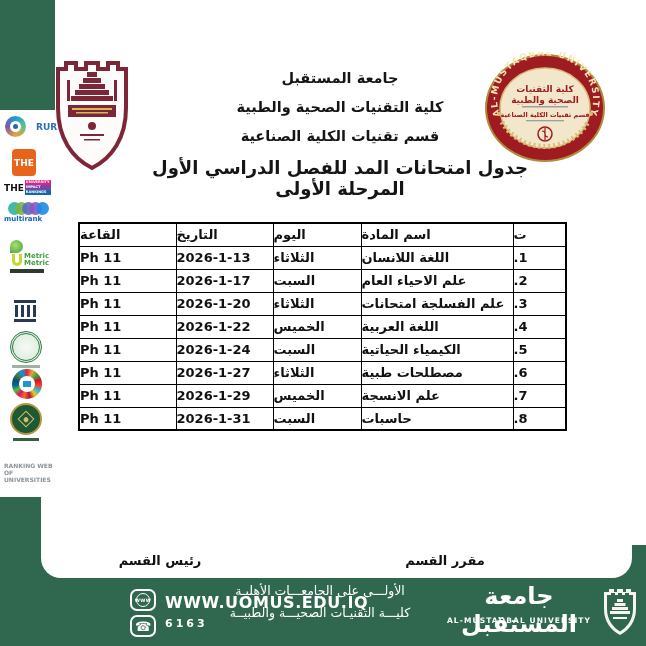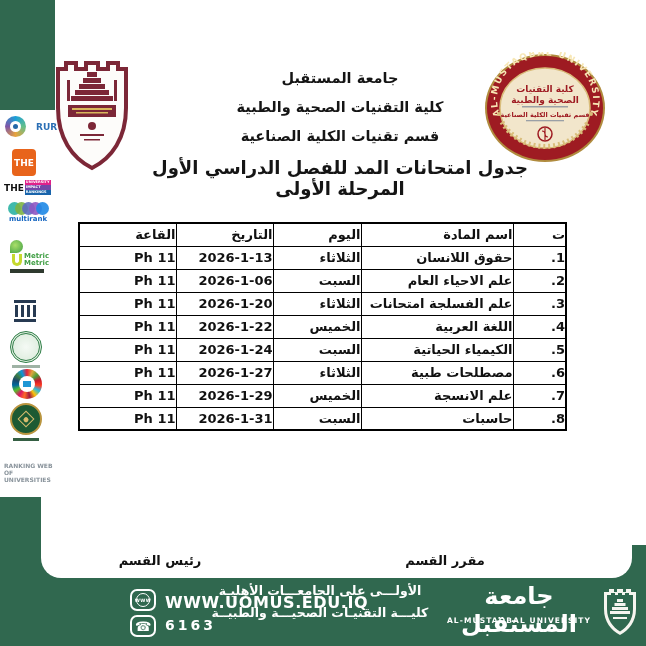--- a/index.html
+++ b/index.html
@@ -23,40 +23,40 @@
   .h1 { top:70px;  font-size:14.5px; }
   .h2 { top:99px;  font-size:14.5px; }
   .h3 { top:128px; font-size:14.5px; }
   .h4 { top:157px; font-size:18px; }
 
   
   table.exam { position:absolute; left:78px; top:222px; width:487px;
                border-collapse:collapse; direction:rtl; table-layout:fixed;
                border:2px solid #000; }
   table.exam th, table.exam td { border:1.6px solid #000; height:23px;
-               font-weight:bold; font-size:13px; text-align:right;
+               font-weight:bold; font-size:13px; text-align:left;
                vertical-align:middle; overflow:hidden; white-space:nowrap; }
   .c-date, .c-hall { direction:ltr; }
 
   
   .sig { top:553px; width:100px; text-align:center; font-weight:bold; font-size:13px; }
   .sig-coordinator { left:395px; }
   .sig-head { left:110px; }
 
   
   .f-icon { width:26px; height:22px; border:2px solid #fff; border-radius:7px;
             color:#fff; display:flex; align-items:center; justify-content:center; }
   .globe { width:14px; height:14px; border:1.4px solid #fff; border-radius:50%;
            font-size:4.6px; font-weight:bold; color:#fff; display:flex;
            align-items:center; justify-content:center; letter-spacing:.4px; }
   .f-www-ic { left:130px; top:589px; } .f-tel-ic { left:130px; top:615px; font-size:13px; }
   .f-www-tx { left:165px; top:593px; color:#fff; font-weight:bold; font-size:16px; letter-spacing:.6px; }
-  .f-tel-tx { left:165px; top:617px; color:#fff; font-weight:bold; font-size:14px; letter-spacing:3px; }
+  .f-tel-tx { left:165px; top:617px; color:#fff; font-weight:bold; font-size:11px; letter-spacing:3px; }
   .f-center { left:190px; top:580px; width:260px; text-align:center; color:#fff;
-              font-weight:bold; font-size:12.5px; line-height:22px; direction:rtl; }
+              font-weight:normal; font-size:12.5px; line-height:22px; direction:rtl; }
   .f-logo-ar { left:438px; top:582px; width:162px; text-align:center; color:#fff;
                font-weight:bold; font-size:24px; direction:rtl; }
   .f-logo-en { left:438px; top:616px; width:162px; text-align:center; color:#fff;
                font-weight:bold; font-size:7.5px; letter-spacing:1.1px; }
 
   
   .rur { left:5px; top:116px; display:flex; align-items:center; gap:2px; }
   .rur-swirl { width:21px; height:21px; border-radius:50%;
       background:conic-gradient(#1b9fd8,#63c08b,#e8a33d,#7f56a8,#1b9fd8);
       display:flex; align-items:center; justify-content:center; }
@@ -65,21 +65,21 @@
   .rur-swirl b i { width:5px; height:5px; border-radius:50%; background:#2468a8; }
   .rur-tx { color:#2b6fb5; font-weight:bold; font-size:9px;padding-left:8px; }
   .the-box { left:12px; top:149px; width:24px; height:27px; background:#e8641b;
       border-radius:4px; color:#fff; font-weight:bold; font-size:9px;
       display:flex; align-items:center; justify-content:center; }
   .impact { left:4px; top:180px; display:flex; align-items:center; gap:1px; }
   .impact-the { font-weight:bold; font-size:9px; color:#111; }
   .impact-bars div { width:26px; height:5px; color:#fff; font-size:3.5px;
       font-weight:bold; line-height:5px; padding-left:1px; }
   .ib1{background:#e0218a;} .ib2{background:#7048a8;} .ib3{background:#1864ab;}
-  .multirank { left:4px; top:202px; width:48px; text-align:center; }
+  .multirank { left:4px; top:202px; width:48px; }
   .mr-circles { display:flex; justify-content:center; }
   .mr-circles span { width:13px; height:13px; border-radius:50%; margin:0 -3px; opacity:.9; }
   .mc1{background:#2bb3a3;} .mc2{background:#7cb342;} .mc3{background:#5c6bc0;}
   .mc4{background:#8e57c2;} .mc5{width:19px;height:19px;background:#1e88e5;margin-top:-3px;}
   .mr-tx { color:#1565c0; font-weight:bold; font-size:7px; }
   .greenmetric { left:10px; top:240px; width:40px; }
   .gm-row { display:flex; align-items:center; gap:2px; }
   .gm-leaf { width:13px; height:13px; border-radius:50% 50% 50% 0;
       background:radial-gradient(circle at 40% 40%, #aadf6a, #3f9e43); }
   .gm-tx { color:#3f9e43; font-weight:bold; font-size:7px; line-height:7px; }
@@ -247,30 +247,30 @@
       <th>ت</th>
       <th>اسم المادة</th>
       <th>اليوم</th>
       <th>التاريخ</th>
       <th>القاعة</th>
     </tr>
   </thead>
   <tbody>
       <tr>
         <td class="c-no">1.</td>
-        <td class="c-subject">حقوق اللانسان</td>
+        <td class="c-subject">اللغة اللانسان</td>
         <td class="c-day">الثلاثاء</td>
         <td class="c-date">2026-1-13</td>
         <td class="c-hall">Ph 11</td>
       </tr>
       <tr>
         <td class="c-no">2.</td>
         <td class="c-subject">علم الاحياء العام</td>
         <td class="c-day">السبت</td>
-        <td class="c-date">2026-1-06</td>
+        <td class="c-date">2026-1-17</td>
         <td class="c-hall">Ph 11</td>
       </tr>
       <tr>
         <td class="c-no">3.</td>
         <td class="c-subject">علم الفسلجة امتحانات</td>
         <td class="c-day">الثلاثاء</td>
         <td class="c-date">2026-1-20</td>
         <td class="c-hall">Ph 11</td>
       </tr>
       <tr>

